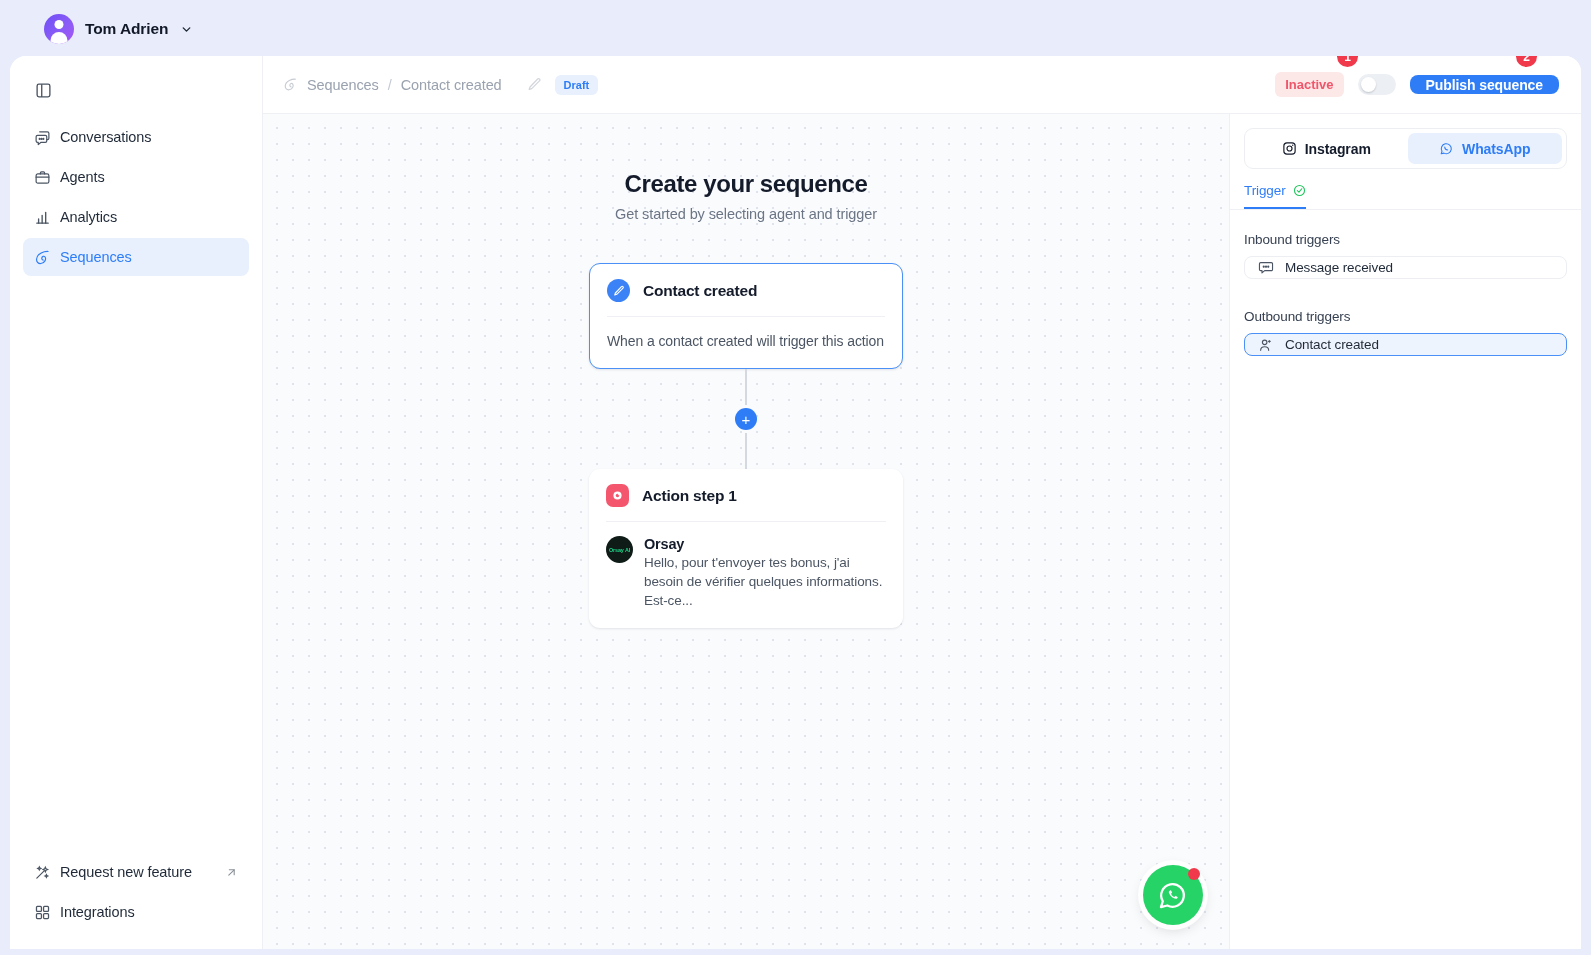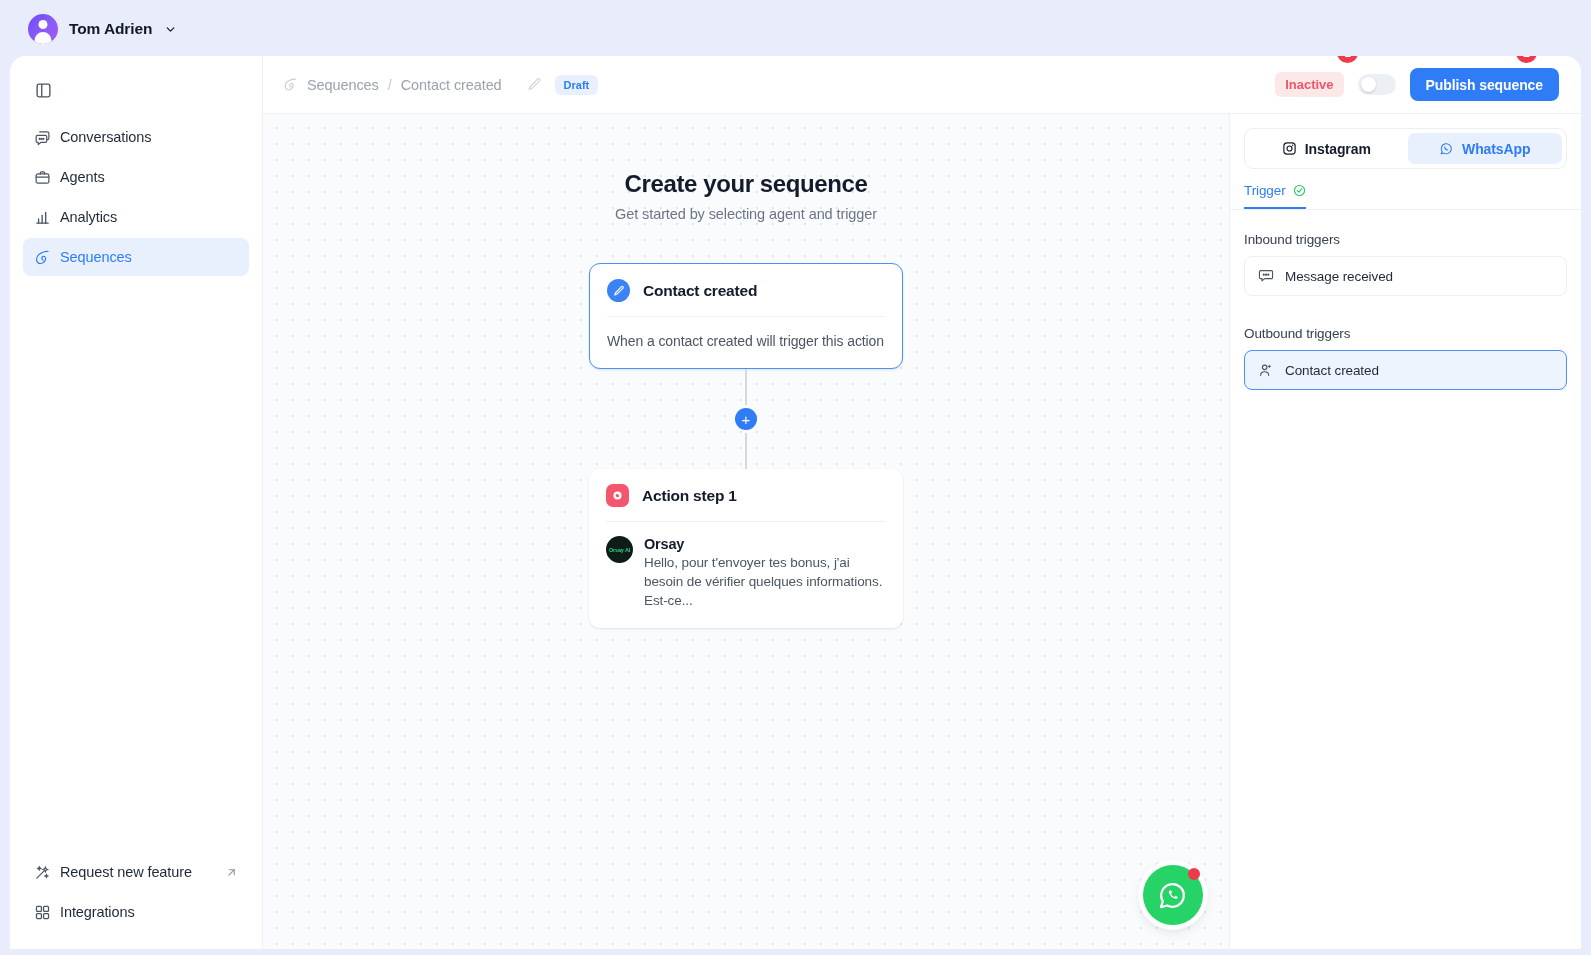--- a/index.html
+++ b/index.html
@@ -8,20 +8,21 @@
     font-family: "Liberation Sans", sans-serif;
     background: #e9ecfb;
     overflow: hidden;
   }
 
   
   .topbar {
     height: 58px;
     display: flex; align-items: center;
     padding-left: 28px;
+    margin-left: 16px;
   }
   .user-chip { display: flex; align-items: center; gap: 11px; cursor: pointer; }
   .avatar {
     width: 30px; height: 30px; border-radius: 50%;
     background: linear-gradient(135deg,#6d4df6 0%,#8b5cf6 55%,#a855f7 100%);
     position: relative; overflow: hidden; flex: none;
   }
   .avatar::before {
     content:""; position:absolute; left:50%; top:6px;
     width:9px; height:9px; border-radius:50%; background:#fff; transform:translateX(-50%);
@@ -101,21 +102,21 @@
     width:38px;height:21px;border-radius:11px;background:#eceff3;
     position:relative; cursor:pointer; flex:none;
   }
   .toggle::after{
     content:"";position:absolute;left:3px;top:3px;width:15px;height:15px;
     border-radius:50%;background:#fff;box-shadow:0 1px 2px rgba(0,0,0,.18);
   }
   .btn-publish {
     background:#2e7df6; color:#fff; border:none;
     font-family:inherit; font-size:14px; font-weight:600;
-    padding: 0 16px; height:33px; border-radius:8px; cursor:pointer;
+    padding: 0 16px; height:19px; border-radius:8px; cursor:pointer;
     letter-spacing:-0.1px;
   }
   .num-badge {
     position:absolute; width:21px;height:21px;border-radius:50%;
     background:#f0394b; color:#fff; font-size:12px; font-weight:700;
     display:flex;align-items:center;justify-content:center;
     box-shadow:0 0 0 2px #fff;
   }
   .nb1 { top:-26px; left:62px; }
   .nb2 { top:-26px; right:22px; }
@@ -191,21 +192,21 @@
   .tab {
     display:flex;align-items:center;gap:7px;
     font-size:13.5px; color:#2e7df6; font-weight:500;
     padding-bottom:9px; border-bottom:2px solid #2e7df6; cursor:pointer;
     letter-spacing:-0.1px;
   }
   .check-ico { width:13px;height:13px; }
 
   .grp-label { font-size:13.5px;color:#374151;margin:22px 0 9px 0; letter-spacing:-0.1px; }
   .trig {
-    height:40px; border:1px solid #eceef2; border-radius:8px;
+    height:23px; border:1px solid #eceef2; border-radius:8px;
     display:flex;align-items:center;gap:11px;padding:0 13px;
     font-size:13.5px;color:#1f2937;cursor:pointer;margin-bottom:8px;
     letter-spacing:-0.1px; background:#fff;
   }
   .trig.sel { background:#eef4fe; border-color:#4a90f7; }
   .trig .ti { width:16px;height:16px;flex:none;display:flex;align-items:center;justify-content:center; }
 
   
   .fab {
     position:absolute; right:26px; bottom:24px;

